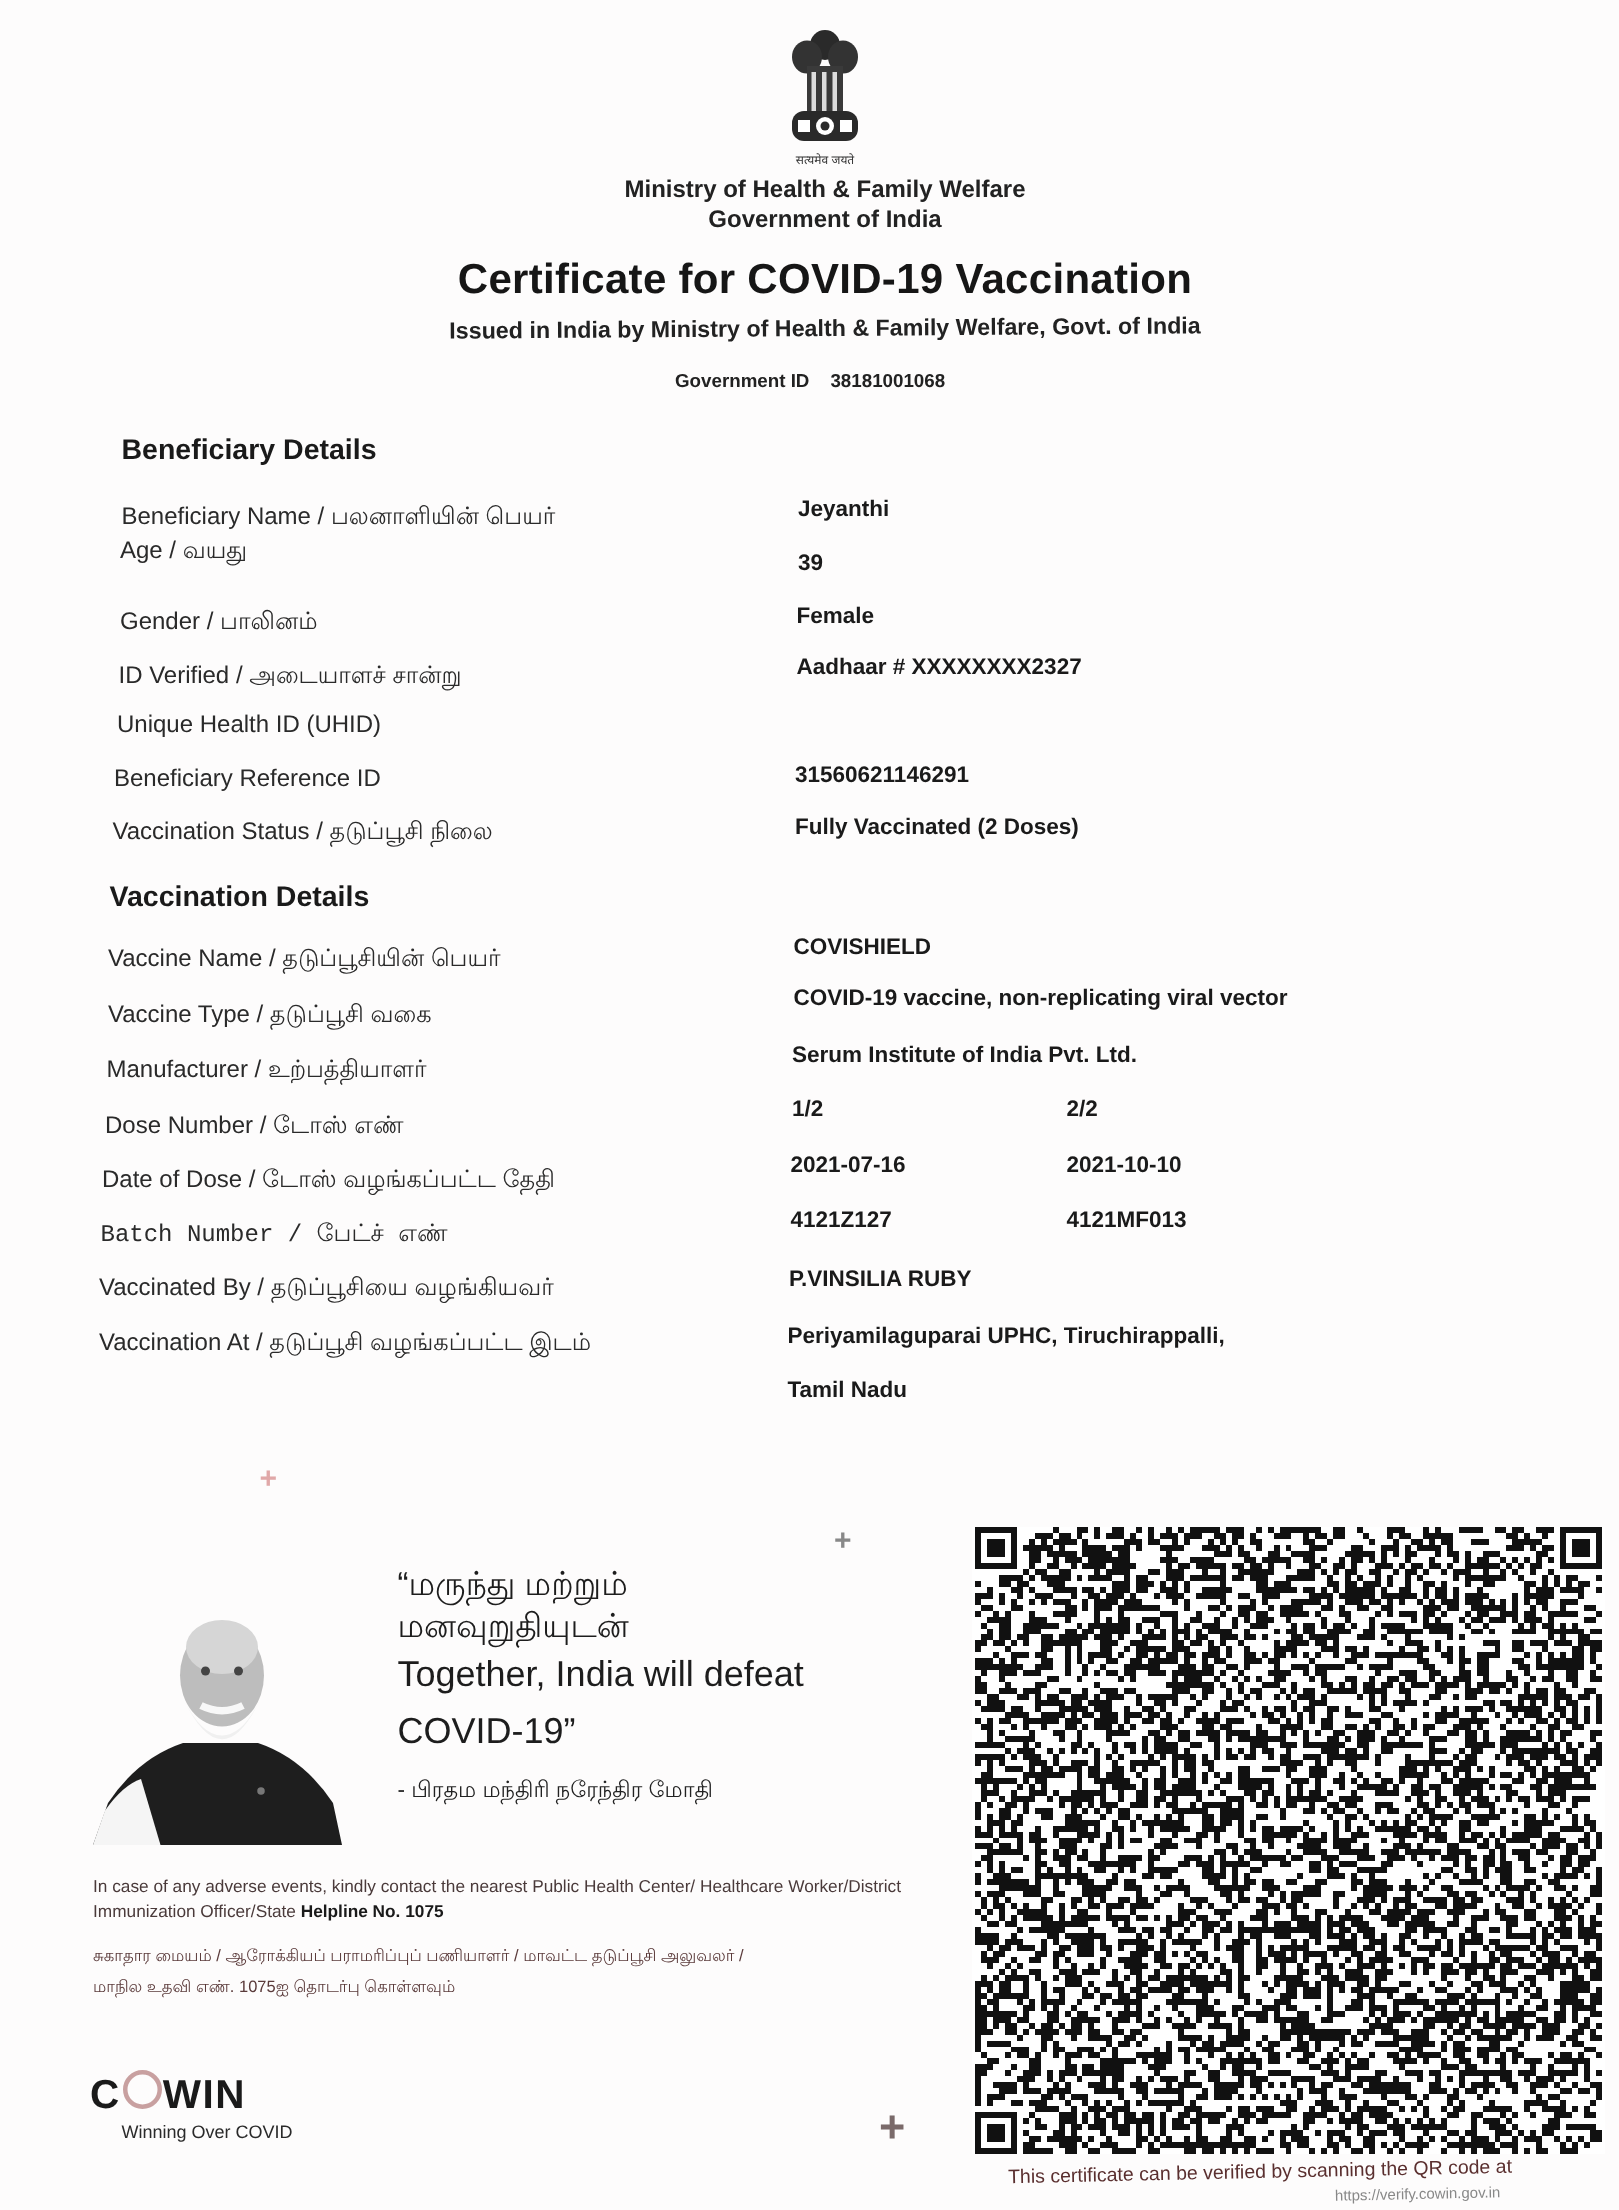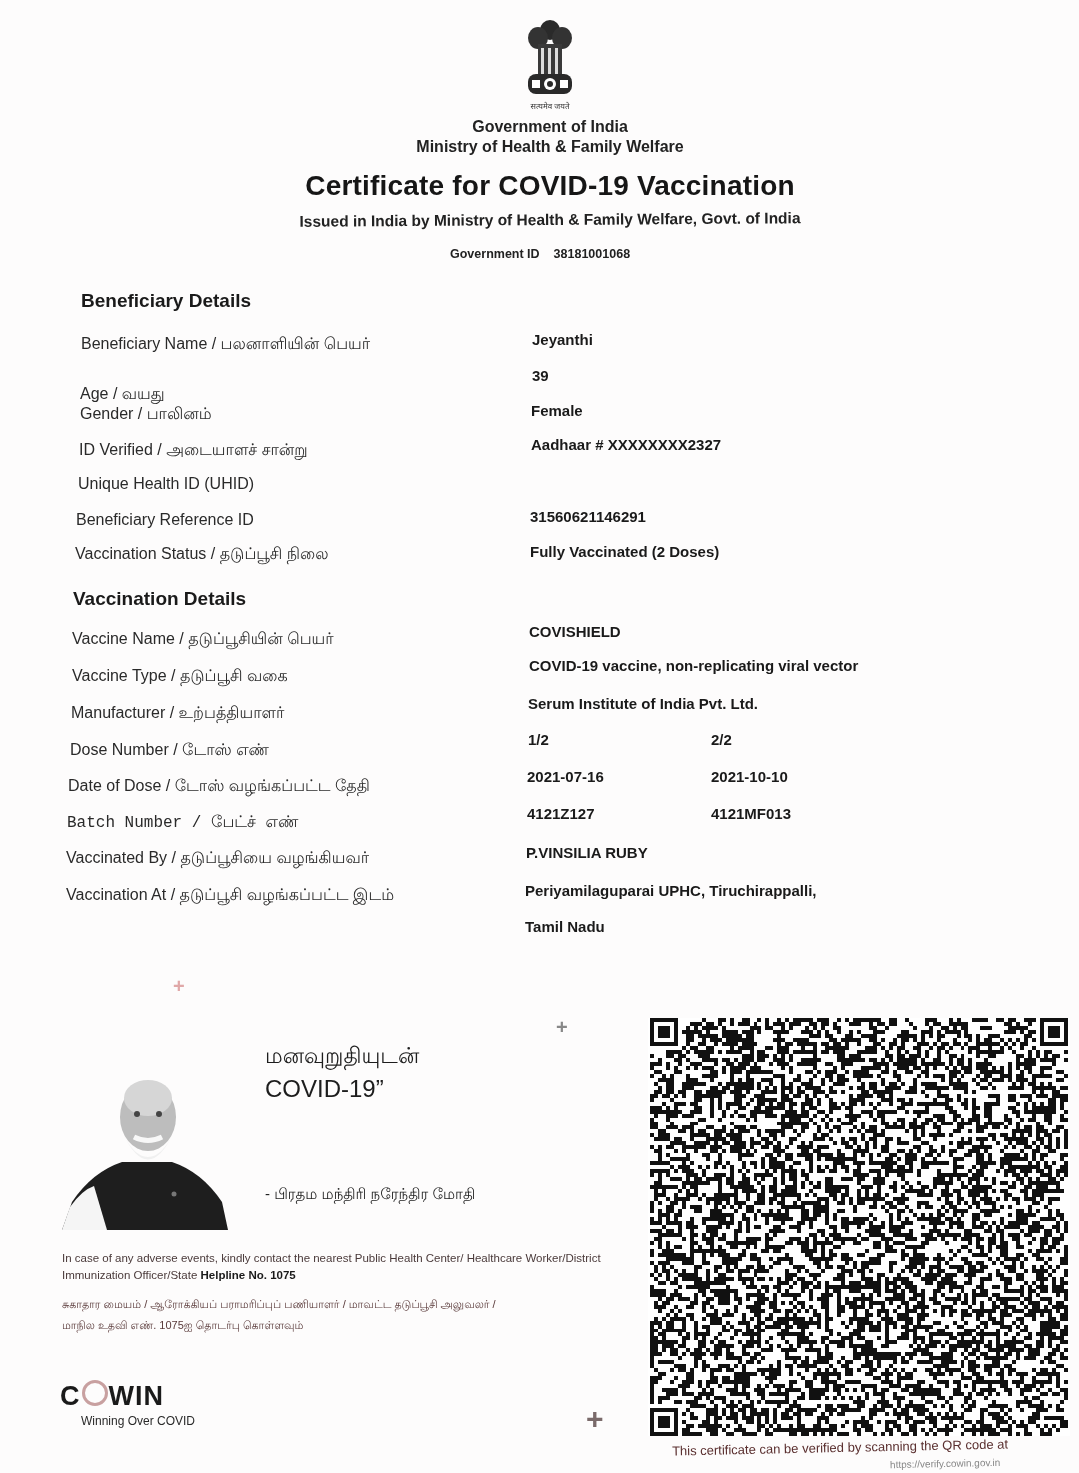--- a/index.html
+++ b/index.html
@@ -47,35 +47,35 @@
   <rect x="26" y="36" width="3" height="26" fill="#ddd"></rect>
   <rect x="33" y="36" width="3" height="26" fill="#ddd"></rect>
   <rect x="6" y="62" width="44" height="20" rx="8" fill="#2a2a2a"></rect>
   <circle cx="28" cy="72" r="6" fill="#fff"></circle>
   <circle cx="28" cy="72" r="3" fill="#2a2a2a"></circle>
   <rect x="10" y="68" width="8" height="8" fill="#fff"></rect>
   <rect x="38" y="68" width="8" height="8" fill="#fff"></rect>
 </svg>
 <div class="abs motto">सत्यमेव जयते</div>
 <div class="abs ministry">
+  <div>Ministry of Health &amp; Family Welfare</div>
   <div>Government of India</div>
-  <div>Ministry of Health &amp; Family Welfare</div>
 </div>
 <div class="abs title">Certificate for COVID-19 Vaccination</div>
 <div class="abs subtitle">Issued in India by Ministry of Health &amp; Family Welfare, Govt. of India</div>
 <div class="abs certid">
   <span>Government ID</span><span>38181001068</span>
 </div>
 
 <div class="abs section-h" style="left:81px; top:290px;">Beneficiary Details</div>
 
 <div class="abs row-label" style="left:81px; top:335px;">Beneficiary Name / பலனாளியின் பெயர்</div>
 <div class="abs row-val" style="left:532px; top:331px;">Jeyanthi</div>
 
-<div class="abs row-label" style="left:80px; top:385px;text-align:right;">Age / வயது</div>
+<div class="abs row-label" style="left:80px; top:358px;text-align:right;">Age / வயது</div>
 <div class="abs row-val" style="left:532px; top:367px;">39</div>
 
 <div class="abs row-label" style="left:80px; top:405px;">Gender / பாலினம்</div>
 <div class="abs row-val" style="left:531px; top:402px;">Female</div>
 
 <div class="abs row-label" style="left:79px; top:441px;">ID Verified / அடையாளச் சான்று</div>
 <div class="abs row-val" style="left:531px; top:436px;">Aadhaar # XXXXXXXX2327</div>
 
 <div class="abs row-label" style="left:78px; top:475px;">Unique Health ID (UHID)</div>
 <div class="abs row-val" style="left:531px; top:472px;"></div>
@@ -127,21 +127,23 @@
   <ellipse cx="86" cy="55" rx="28" ry="34" fill="#bdbdbd"></ellipse>
   <ellipse cx="86" cy="36" rx="24" ry="18" fill="#d6d6d6"></ellipse>
   <path d="M60 70 Q86 125 112 70 Q100 95 86 95 Q72 95 60 70 Z" fill="#f0f0f0"></path>
   <path d="M72 75 Q86 82 100 75" stroke="#f8f8f8" stroke-width="5" fill="none"></path>
   <circle cx="75" cy="52" r="3" fill="#444"></circle>
   <circle cx="97" cy="52" r="3" fill="#444"></circle>
   <circle cx="112" cy="132" r="2.5" fill="#777"></circle>
 </svg>
 
 <div class="abs quote">
+  <div>“மருந்து மற்றும்</div>
   <div>மனவுறுதியுடன்</div>
+  <div class="en">Together, India will defeat</div>
   <div class="en">COVID-19”</div>
 </div>
 <div class="abs quote-attr">- பிரதம மந்திரி நரேந்திர மோதி</div>
 
 <div class="abs adverse">
   <span>In case of any adverse events, kindly contact the nearest Public Health Center/ Healthcare Worker/District Immunization Officer/State </span><b>Helpline No. 1075</b>
 </div>
 <div class="abs adverse-ta">
   <div>சுகாதார மையம் / ஆரோக்கியப் பராமரிப்புப் பணியாளர் / மாவட்ட தடுப்பூசி அலுவலர் /</div>
   <div>மாநில உதவி எண். 1075ஐ தொடர்பு கொள்ளவும்</div>

